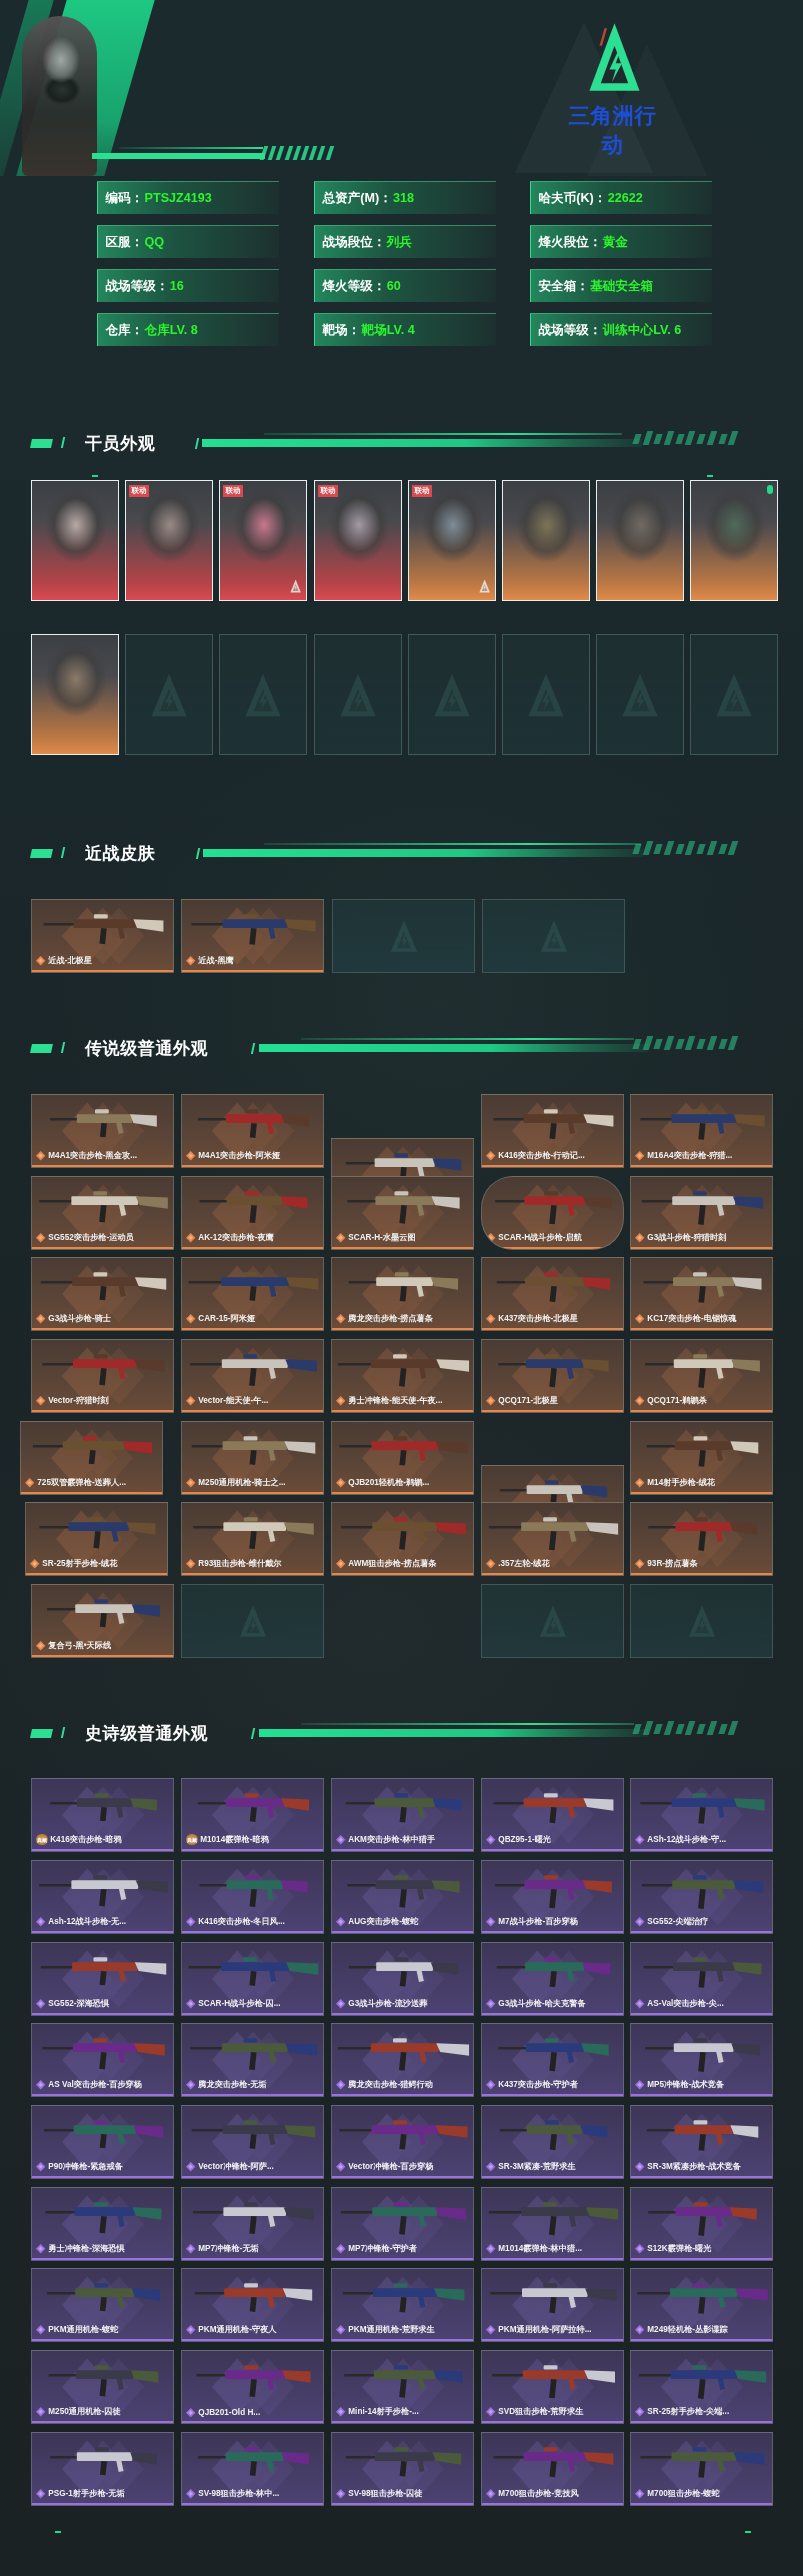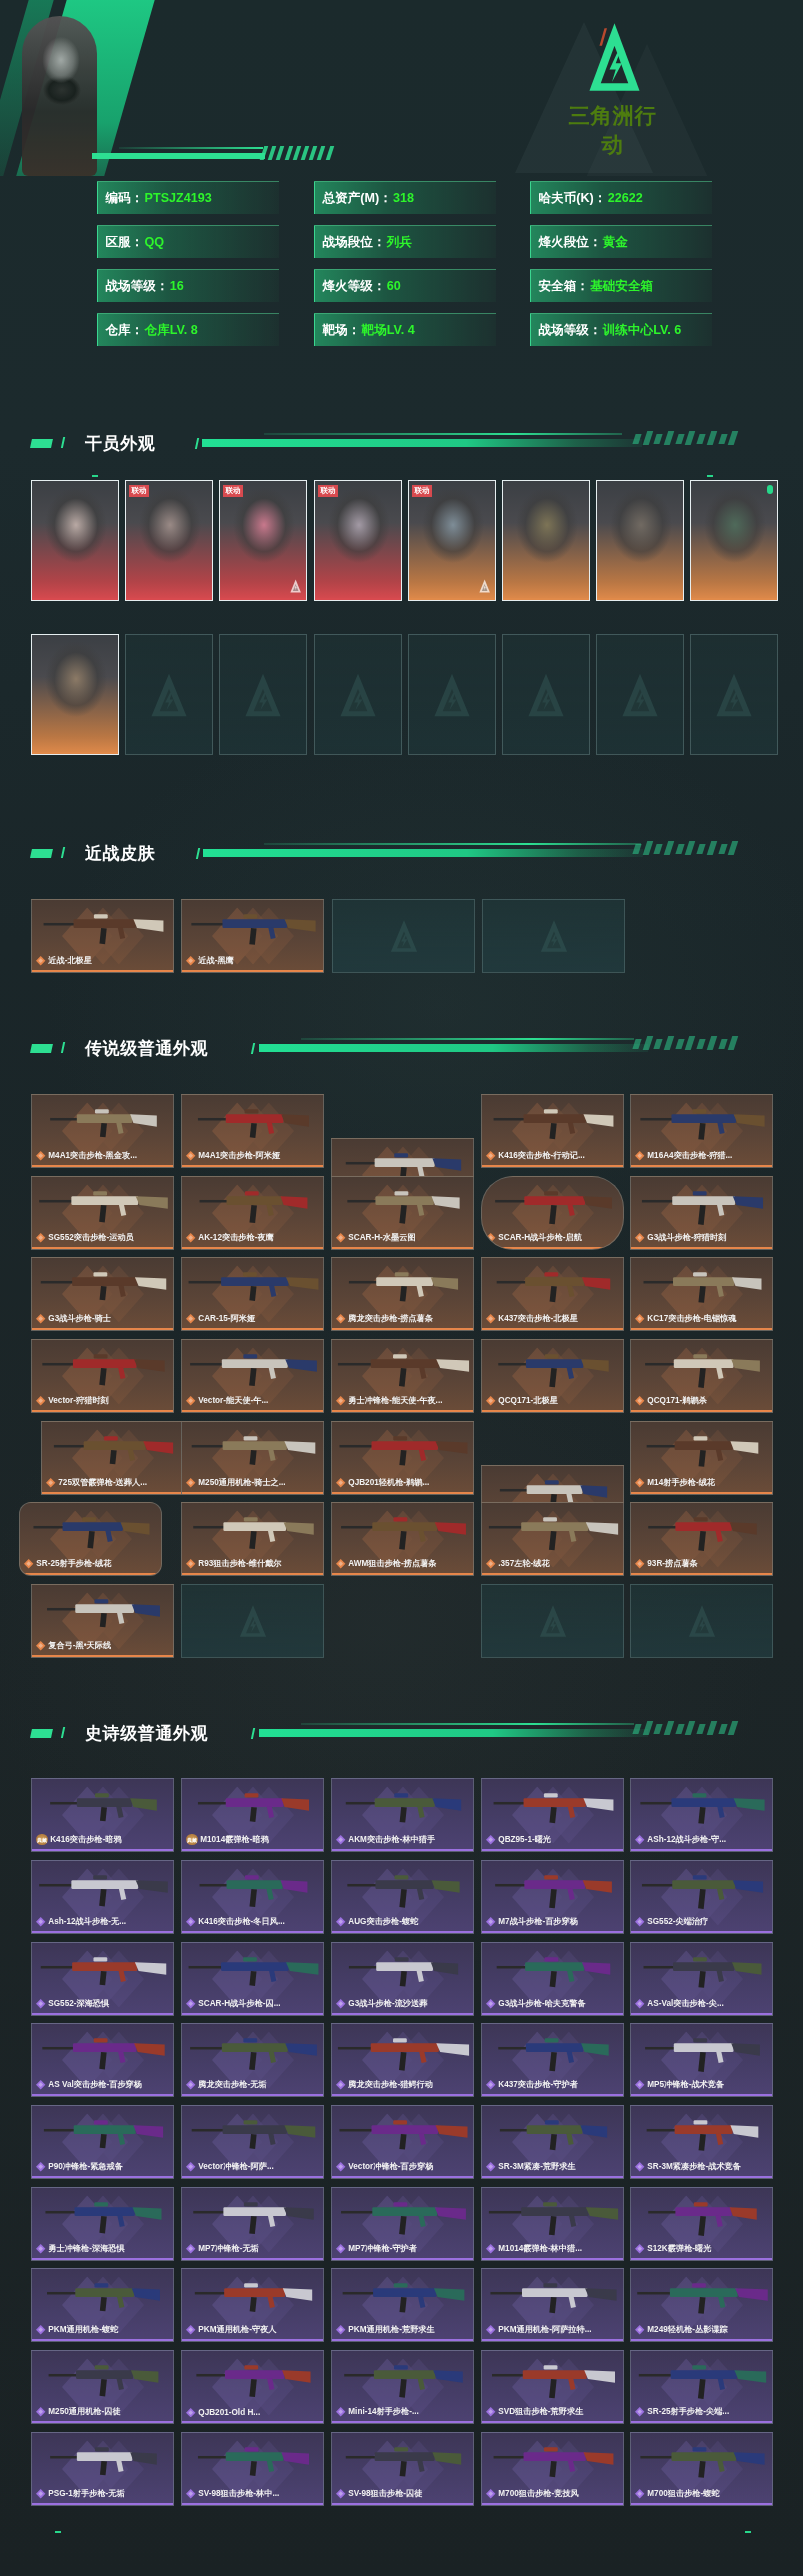--- a/index.html
+++ b/index.html
@@ -50,21 +50,21 @@
     position: absolute; left: 119px; top: 147px; width: 144px; height: 1.9px;
     background: linear-gradient(90deg, rgba(45,223,146,0.1), #2ddf92);
   }
   .hero-checks { position: absolute; left: 262px; top: 146px; display: flex; gap: 4.4px; }
   .hero-checks span { width: 3.8px; height: 14px; background: #2ddf92; transform: skewX(-18deg); display: block; opacity: 0.85; }
 
   .logo-wrap { position: absolute; left: 559px; top: 19px; width: 107px; height: 113px; }
   .logo-tri { position: absolute; left: 29px; top: 3.1px; width: 53px; height: 72px; }
   .logo-title {
     position: absolute; left: 0; top: 82px; width: 107px; text-align: center;
-    font-size: 21.4px; font-weight: 700; letter-spacing: 0.6px; color: #4d7c0f;
+    font-size: 21.4px; font-weight: 700; letter-spacing: 0.6px; color: #1d4ed8;
     font-family: "DejaVu Sans", sans-serif;
   }
 
   
   .info-grid { position: absolute; left: 97px; top: 181px; width: 678px; height: 157px; }
   .info-box {
     position: absolute; width: 182px; height: 33px;
     background: linear-gradient(90deg, rgba(36,150,100,0.85) 0%, rgba(30,120,82,0.55) 40%, rgba(30,60,52,0.35) 100%);
     border-left: 1.3px solid #3bd690;
     border-top: 1.3px solid rgba(80,200,140,0.55);
@@ -898,21 +898,21 @@
         </svg></div>
       <div class="label">
         <span class="rar-icon"><svg viewBox="0 0 16 16" width="9.4" height="9.4">
             <polygon points="8,0 16,8 8,16 0,8" fill="#e7864a"></polygon>
             <polygon points="8,4 12,8 8,12 4,8" fill="rgba(255,255,255,0.35)"></polygon>
           </svg></span>
         <span>QCQ171-鹈鹕杀</span>
       </div>
       <div class="strip"></div>
     </div>
-    <div class="item-card legend" style="left: 41px; top: 1421px; padding-left: 16px;">
+    <div class="item-card legend" style="left: 20px; top: 1421px; padding-left: 16px;">
       <div class="diamonds"><svg viewBox="0 0 130 90" width="100%" height="100%">
           <polygon points="40,0 80,45 40,90 0,45" fill="#d08050"></polygon>
           <polygon points="65,0 105,45 65,90 25,45" fill="#d08050" opacity="0.7"></polygon>
           <polygon points="90,0 130,45 90,90 50,45" fill="#d08050" opacity="0.5"></polygon>
         </svg></div>
       <div class="gun"><svg viewBox="0 0 212 68" width="133" height="43">
           <rect x="11" y="22" width="66.5" height="4" fill="#2a2a2a"></rect>
           <rect x="58.5" y="16" width="98.8" height="14" rx="2" fill="#6a5030"></rect>
           <rect x="90.8" y="8" width="22" height="7" rx="2" fill="#a02a2a"></rect>
           <polygon points="153.5,16 201,18 201,36 159.20000000000002,30" fill="#a02a2a"></polygon>
@@ -1013,21 +1013,21 @@
         </svg></div>
       <div class="label">
         <span class="rar-icon"><svg viewBox="0 0 16 16" width="9.4" height="9.4">
             <polygon points="8,0 16,8 8,16 0,8" fill="#e7864a"></polygon>
             <polygon points="8,4 12,8 8,12 4,8" fill="rgba(255,255,255,0.35)"></polygon>
           </svg></span>
         <span>M14射手步枪-绒花</span>
       </div>
       <div class="strip"></div>
     </div>
-    <div class="item-card legend" style="left: 19px; top: 1502px; border-radius: 12px;">
+    <div class="item-card legend" style="left: 25px; top: 1502px;">
       <div class="diamonds"><svg viewBox="0 0 130 90" width="100%" height="100%">
           <polygon points="40,0 80,45 40,90 0,45" fill="#d08050"></polygon>
           <polygon points="65,0 105,45 65,90 25,45" fill="#d08050" opacity="0.7"></polygon>
           <polygon points="90,0 130,45 90,90 50,45" fill="#d08050" opacity="0.5"></polygon>
         </svg></div>
       <div class="gun"><svg viewBox="0 0 212 68" width="133" height="43">
           <rect x="13.5" y="22" width="64.75" height="4" fill="#2a2a2a"></rect>
           <rect x="59.75" y="16" width="96.2" height="14" rx="2" fill="#2a3a6a"></rect>
           <rect x="91.2" y="8" width="22" height="7" rx="2" fill="#6a5030"></rect>
           <polygon points="152.25,16 198.5,18 198.5,36 157.8,30" fill="#6a5030"></polygon>

